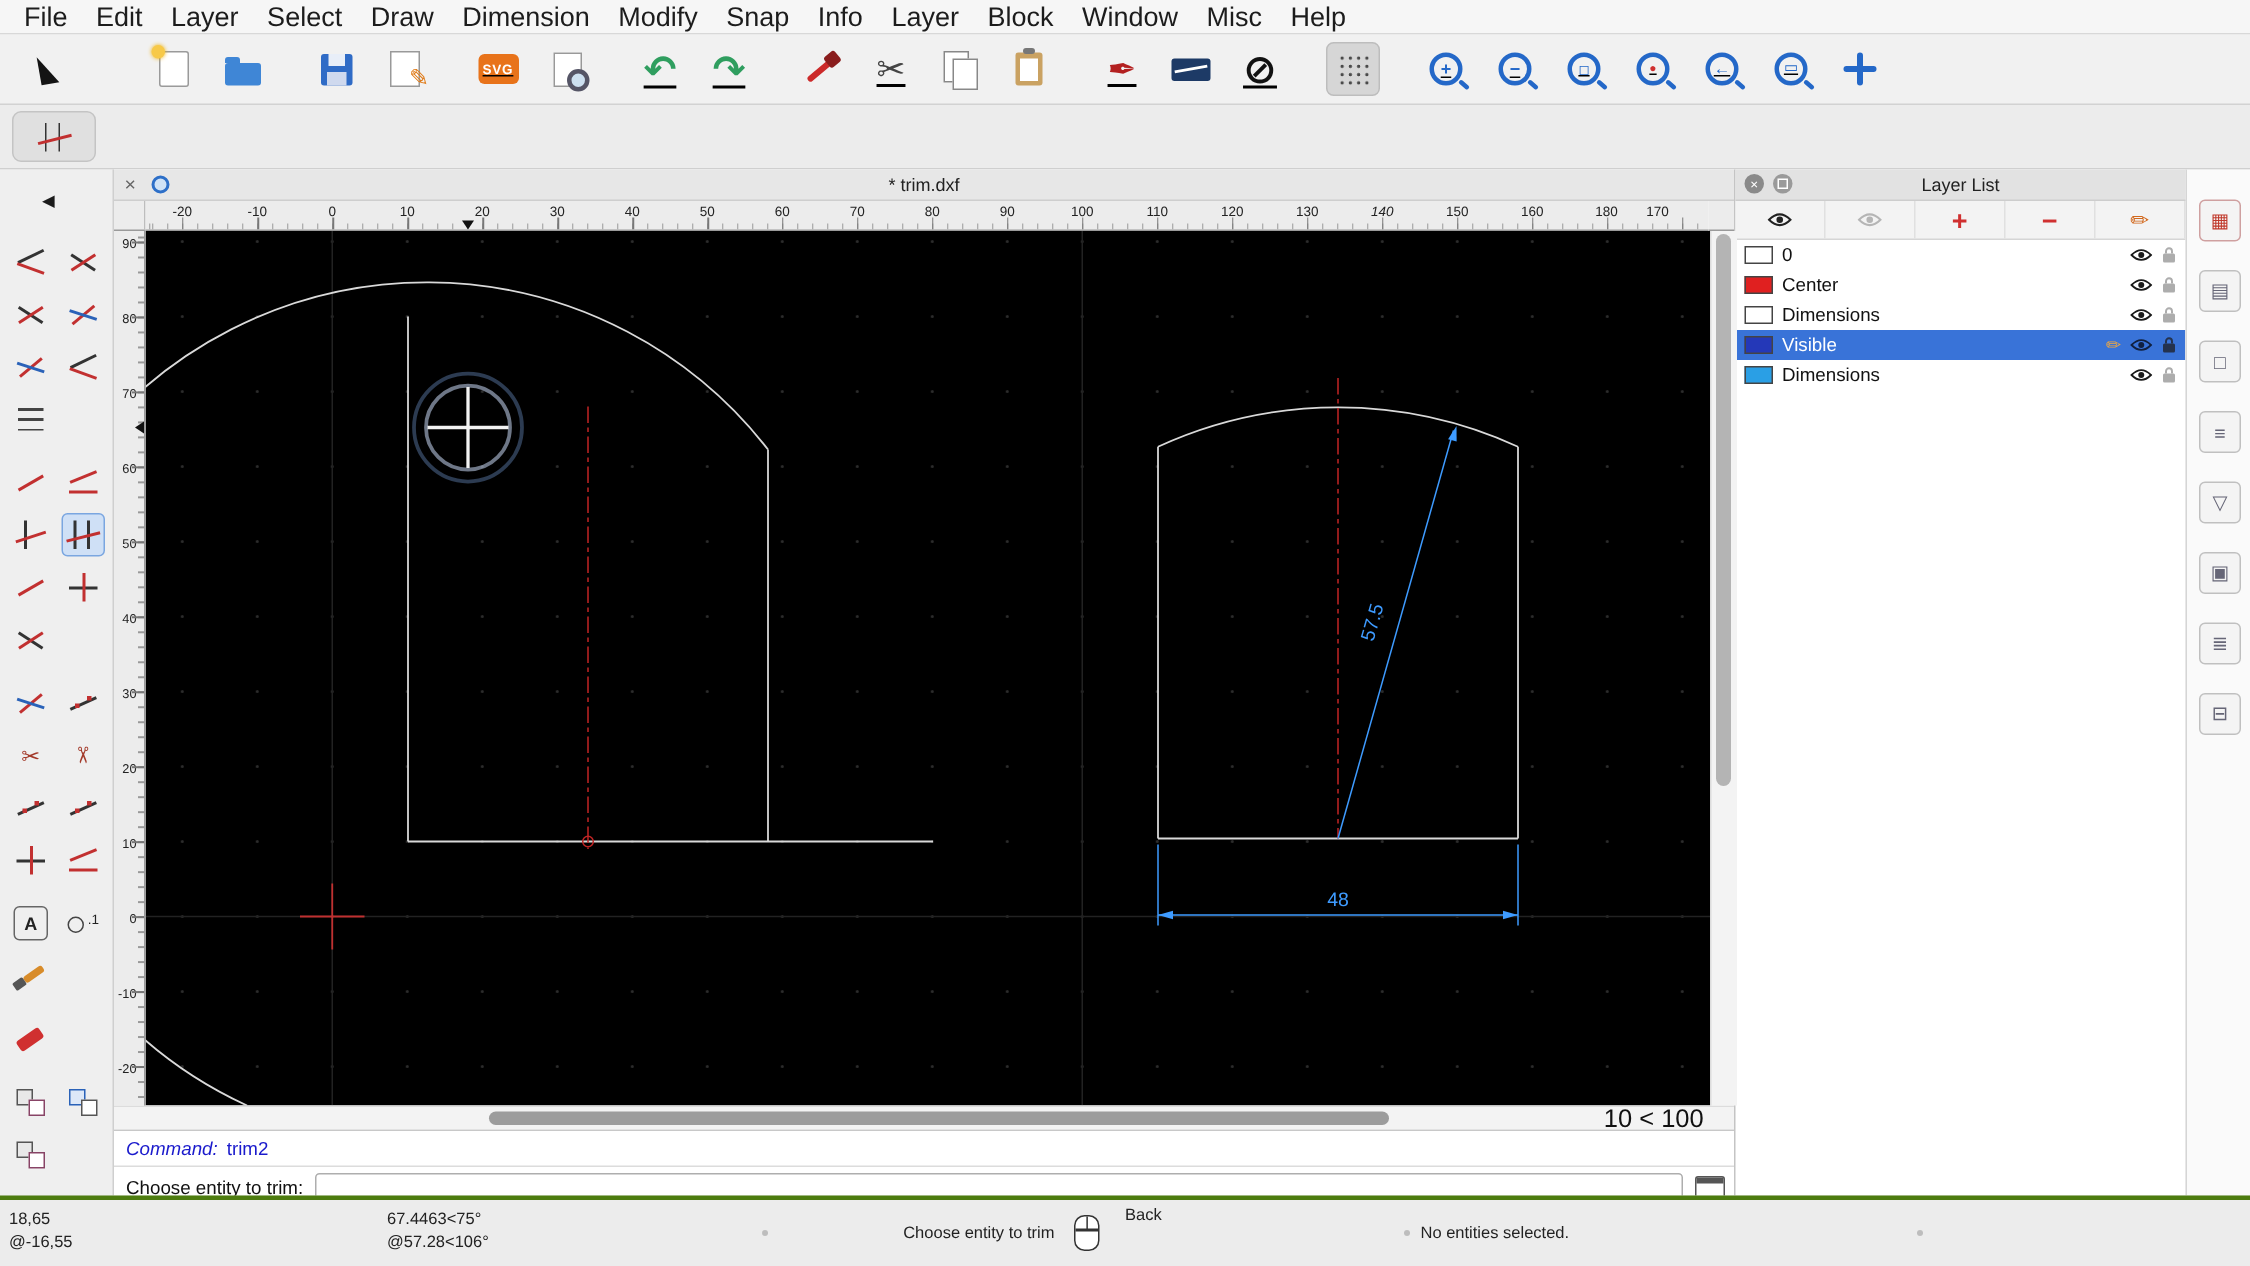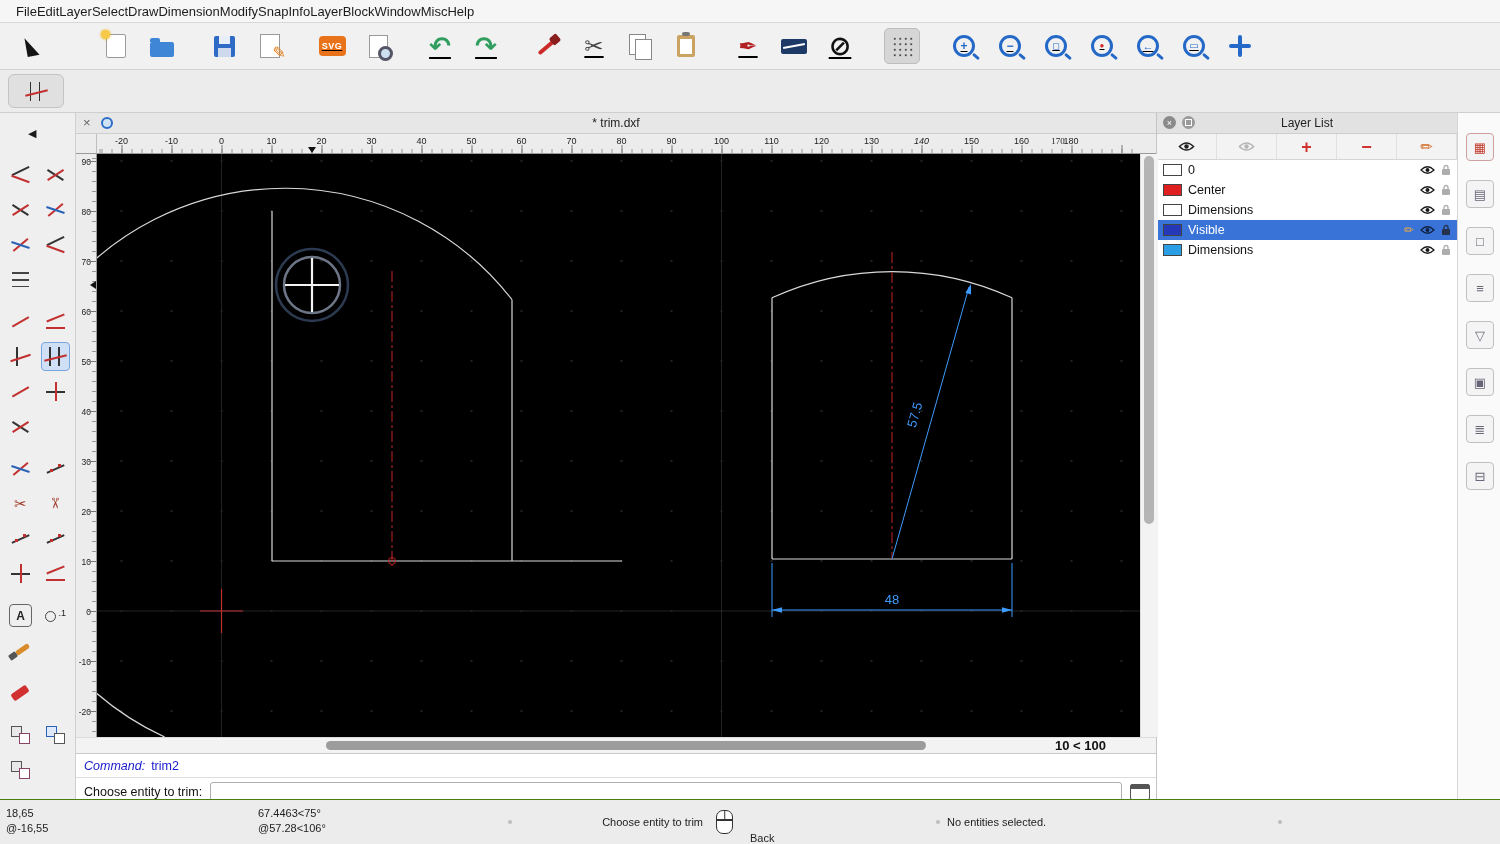--- a/index.html
+++ b/index.html
@@ -1,21 +1,21 @@
 <!DOCTYPE html>
 <html><head>
 <meta charset="utf-8">
 <style>
   html,body{margin:0;padding:0;width:1500px;height:844px;overflow:hidden;
     font-family:"Liberation Sans","DejaVu Sans",sans-serif;background:#ececec;}
   .app{position:relative;width:1500px;height:844px;display:flex;flex-direction:column;}
 
   
   .menubar{height:22px;background:#f6f6f6;border-bottom:1px solid #d8d8d8;
-    display:flex;align-items:center;padding-left:16px;font-size:13px;color:#1c1c1c;flex:none;}
+    display:flex;align-items:center;padding-left:16px;gap:19px;font-size:18px;color:#1c1c1c;flex:none;}
   .menubar span{cursor:default;}
 
   
   .toolbar{height:46px;background:#f1f1f1;border-bottom:1px solid #d2d2d2;
     display:flex;align-items:center;padding-left:14px;gap:10px;flex:none;}
   .tb-btn{width:36px;height:36px;display:flex;align-items:center;justify-content:center;
     border-radius:5px;flex:none;position:relative;text-decoration:underline;}
   .tb-btn.pressed{background:#d6d6d6;border:1px solid #bdbdbd;width:34px;height:34px;}
   .sp{width:28px;flex:none;}
   .sps{width:6px;flex:none;}
@@ -138,21 +138,21 @@
   .vrl{position:absolute;left:0;width:15px;text-align:right;font-size:8.5px;color:#222;}
   .vcur{position:absolute;top:127px;right:0;width:0;height:0;border-top:4px solid transparent;border-bottom:4px solid transparent;border-right:6px solid #111;z-index:2;}
   svg.canvas{display:block;background:#000;flex:none;}
   svg text{font-family:"Liberation Sans","DejaVu Sans",sans-serif;}
   .vscroll{width:17px;background:#f3f3f3;border-left:1px solid #dcdcdc;position:relative;flex:none;}
   .vthumb{position:absolute;top:2px;left:3px;width:10px;height:368px;background:#b4b4b4;border-radius:5px;}
 
   .hscroll-row{height:15px;display:flex;background:#f3f3f3;border-top:1px solid #dcdcdc;flex:none;padding-left:20px;}
   .htrack{flex:1;position:relative;}
   .hthumb{position:absolute;left:230px;top:3px;width:600px;height:9px;background:#9c9c9c;border-radius:5px;}
-  .gridinfo{width:95px;text-align:left;font-size:13px;color:#111;line-height:15px;padding-right:6px;flex:none;font-weight:bold;}
+  .gridinfo{width:95px;text-align:center;font-size:17px;color:#111;line-height:15px;padding-right:6px;flex:none;}
 
   .command{height:52px;background:#fff;display:flex;flex-direction:column;flex:none;border-top:1px solid #c8c8c8;}
   .cmd-history{height:23px;border-bottom:1px solid #dcdcdc;display:flex;align-items:center;padding-left:8px;font-size:12.5px;color:#1a1acc;flex:none;}
   .cmd-history .lab{font-style:italic;margin-right:6px;}
   .cmd-prompt{flex:1;display:flex;align-items:center;padding:0 6px 0 8px;gap:8px;font-size:12.5px;color:#111;}
   .cmd-input{flex:1;height:19px;border:1px solid #aeaeae;border-radius:3px;font-size:12px;padding:0 5px;outline:none;
     font-family:"Liberation Sans",sans-serif;}
   .cmd-detach{width:18px;height:14px;border:1.5px solid #555;border-radius:2px;position:relative;flex:none;}
   .cmd-detach::before{content:"";position:absolute;left:0;right:0;top:0;height:4px;background:#555;}
 
@@ -178,28 +178,28 @@
   .ricon{flex:none;display:flex;align-items:center;}
 
   
   .dock-strip{width:44px;background:#fafafa;border-left:1px solid #d5d5d5;display:flex;flex-direction:column;
     align-items:center;padding-top:20px;gap:19px;flex:none;}
   .dock-btn{width:26px;height:26px;border:1px solid #c0c0c0;border-radius:4px;background:#f4f4f4;
     display:flex;align-items:center;justify-content:center;font-size:13px;color:#667;flex:none;}
   .dock-btn.red{color:#c0392b;border-color:#cfa0a0;}
 
   
-  .statusbar{height:44px;background:#ececec;border-top:1px solid #4d7c0f;position:relative;font-size:11px;color:#222;flex:none;}
+  .statusbar{height:44px;background:#ececec;border-top:3px solid #4d7c0f;position:relative;font-size:11px;color:#222;flex:none;}
   .sb-abs{position:absolute;left:6px;top:6px;line-height:15px;}
   .sb-polar{position:absolute;left:258px;top:6px;line-height:15px;}
   .sb-hintL{position:absolute;left:460px;top:16px;width:243px;text-align:right;}
   .mouse{position:absolute;left:716px;top:10px;width:15px;height:22px;border:1.5px solid #333;border-radius:7px;background:#fff;}
   .mouse::before{content:"";position:absolute;left:50%;top:0;width:1.5px;height:9px;background:#333;transform:translateX(-50%);}
   .mouse::after{content:"";position:absolute;left:0;right:0;top:8px;height:1.5px;background:#333;}
-  .sb-hintR{position:absolute;left:750px;top:32px;}
+  .sb-hintR{position:absolute;left:750px;top:4px;}
   .sb-sel{position:absolute;left:947px;top:16px;}
   .sb-dot{position:absolute;top:20px;width:4px;height:4px;border-radius:50%;background:#bdbdbd;}
 </style>
 </head>
 <body>
 
 <div class="app">
 
   <div class="menubar">
     <span>File</span>
@@ -464,21 +464,21 @@
             <span class="hrl" style="left: 474.5px;">70</span>
             <span class="hrl" style="left: 524.5px;">80</span>
             <span class="hrl" style="left: 574.5px;">90</span>
             <span class="hrl" style="left: 624.5px;">100</span>
             <span class="hrl" style="left: 674.5px;">110</span>
             <span class="hrl" style="left: 724.5px;">120</span>
             <span class="hrl" style="left: 774.5px;">130</span>
             <span class="hrl" style="left: 824.5px; font-style: italic;">140</span>
             <span class="hrl" style="left: 874.5px;">150</span>
             <span class="hrl" style="left: 924.5px;">160</span>
-            <span class="hrl" style="left: 961px; font-family: Liberation Serif, serif;">170</span>
+            <span class="hrl" style="left: 1008px;">170</span>
             <span class="hrl" style="left: 974px;">180</span>
           </div>
         <div class="cornerR"></div>
       </div>
 
       <div class="canvas-row">
         <div class="vruler">
             <span class="vcur"></span>
             <span class="vrl" style="top: 3px;">90</span>
             <span class="vrl" style="top: 53px;">80</span>

